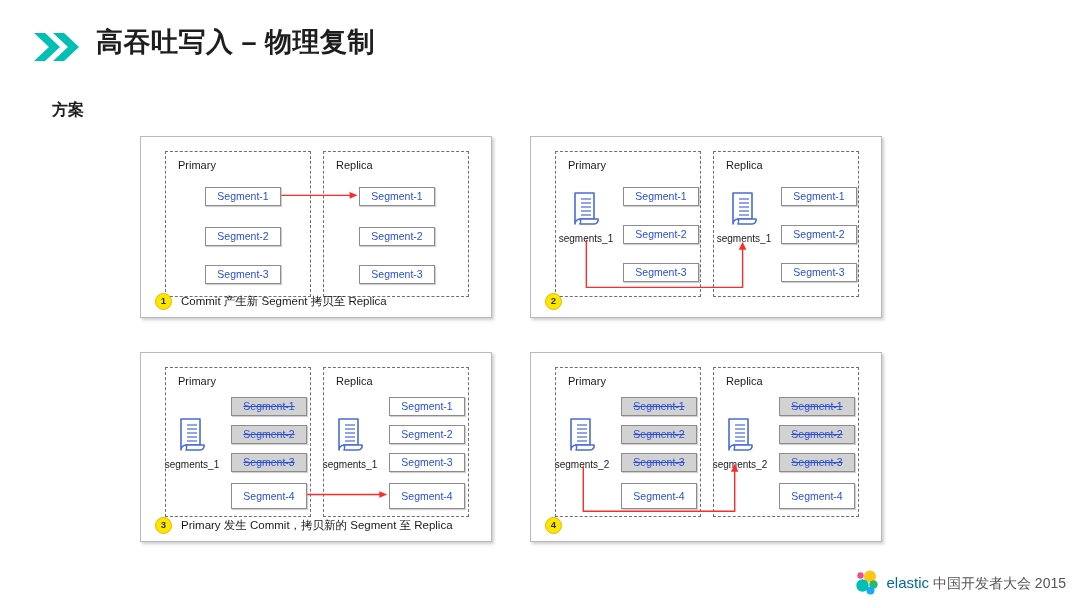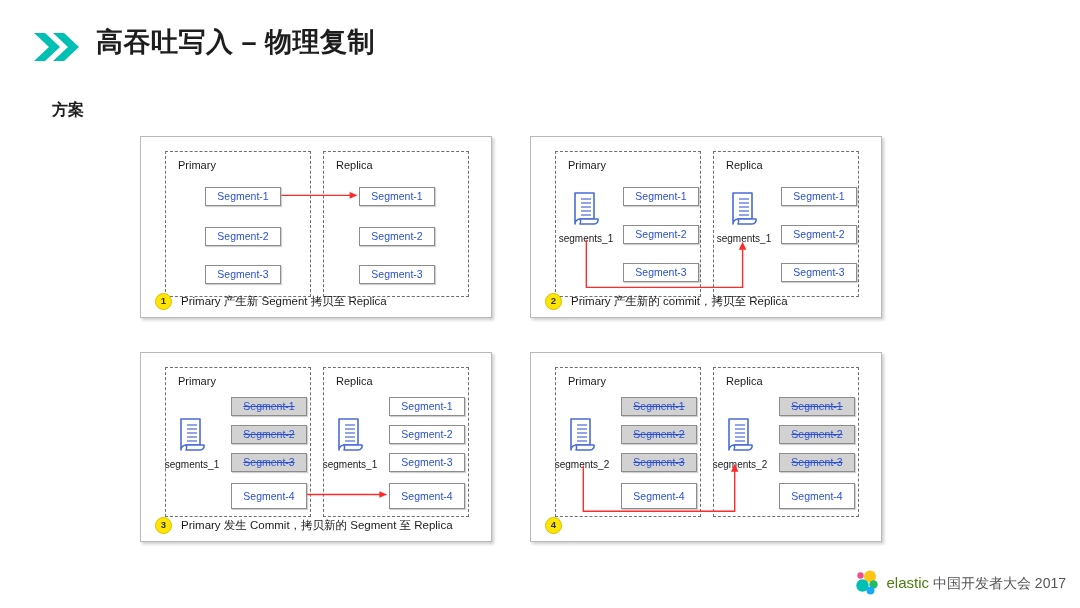--- a/index.html
+++ b/index.html
@@ -70,21 +70,21 @@
     width:15px;height:15px;border-radius:50%;
     background:#ffe600;border:1px solid #d6bf00;
     font-size:9.5px;line-height:14px;text-align:center;
     color:#2f2f2f;font-weight:bold;margin-right:9px;flex:0 0 auto;
   }
   .caption-text{font-size:11.5px;color:#1a1a1a;white-space:nowrap;}
   
   #footer{position:absolute;right:14px;bottom:12px;display:flex;align-items:center;}
   #elastic-logo{width:26px;height:26px;margin-right:7px;}
   #footer-text{font-size:14px;color:#555555;white-space:nowrap;}
-  #footer-brand{color:#4d7c0f;font-size:15px;}
+  #footer-brand{color:#0369a1;font-size:15px;}
 </style>
 </head>
 <body>
 
 <div id="header">
   <span id="chevron-icon">
     <svg width="52" height="34" viewBox="0 0 52 34">
       <path d="M2 3 L17 17 L2 31 L13 31 L28 17 L13 3 Z" fill="#00BFB3"></path>
       <path d="M21 3 L36 17 L21 31 L32 31 L47 17 L32 3 Z" fill="#00BFB3"></path>
     </svg>
@@ -110,21 +110,21 @@
   <div class="seg" style="left:218px;top:90px;width:76px;">Segment-2</div>
   <div class="seg" style="left:218px;top:128px;width:76px;">Segment-3</div>
 
   <svg class="arrow-svg" viewBox="0 0 352 182">
     <line x1="141" y1="59" x2="212" y2="59" stroke="#FF2A2A" stroke-width="1.3"></line>
     <path d="M218 59 L210 55.6 L210 62.4 Z" fill="#FF2A2A"></path>
   </svg>
 
   <div class="caption">
     <span class="badge">1</span>
-    <span class="caption-text">Primary 产生新 Segment 拷贝至 Replica</span>
+    <span class="caption-text">Commit 产生新 Segment 拷贝至 Replica</span>
   </div>
 </div>
 
 <div class="panel" id="panel-2">
   <div class="zone" style="left:24px;top:14px;width:146px;height:146px;">
     <div class="zone-title">Primary</div>
   </div>
   <div class="zone" style="left:182px;top:14px;width:146px;height:146px;">
     <div class="zone-title">Replica</div>
   </div>
@@ -167,21 +167,20 @@
   <div class="seg" style="left:250px;top:88px;width:76px;">Segment-2</div>
   <div class="seg" style="left:250px;top:126px;width:76px;">Segment-3</div>
 
   <svg class="arrow-svg" viewBox="0 0 352 182">
     <polyline points="55,104 55,152 213,152 213,112" fill="none" stroke="#FF2A2A" stroke-width="1.4"></polyline>
     <path d="M213 106 L209.2 114 L216.8 114 Z" fill="#FF2A2A"></path>
   </svg>
 
   <div class="caption">
     <span class="badge">2</span>
-    <span class="caption-text">Primary 产生新的 commit，拷贝至 Replica</span>
   </div>
 </div>
 
 <div class="panel" id="panel-3">
   <div class="zone" style="left:24px;top:14px;width:146px;height:150px;">
     <div class="zone-title">Primary</div>
   </div>
   <div class="zone" style="left:182px;top:14px;width:146px;height:150px;">
     <div class="zone-title">Replica</div>
   </div>
@@ -300,15 +299,15 @@
     <svg width="26" height="26" viewBox="0 0 26 26">
       <circle cx="6.5" cy="5.5" r="3.2" fill="#EE4E8B"></circle>
       <circle cx="16" cy="6.5" r="6.0" fill="#FEC514"></circle>
       <circle cx="8.5" cy="15.5" r="6.2" fill="#00BFB3"></circle>
       <circle cx="19.5" cy="14.5" r="4.2" fill="#22BC66"></circle>
       <circle cx="16.5" cy="20.5" r="4.0" fill="#1BA9F5"></circle>
     </svg>
   </span>
   <span id="footer-text">
     <span id="footer-brand">elastic</span>
-    <span>中国开发者大会 2017</span>
+    <span>中国开发者大会 2015</span>
   </span>
 </div>
 
 </body></html>

